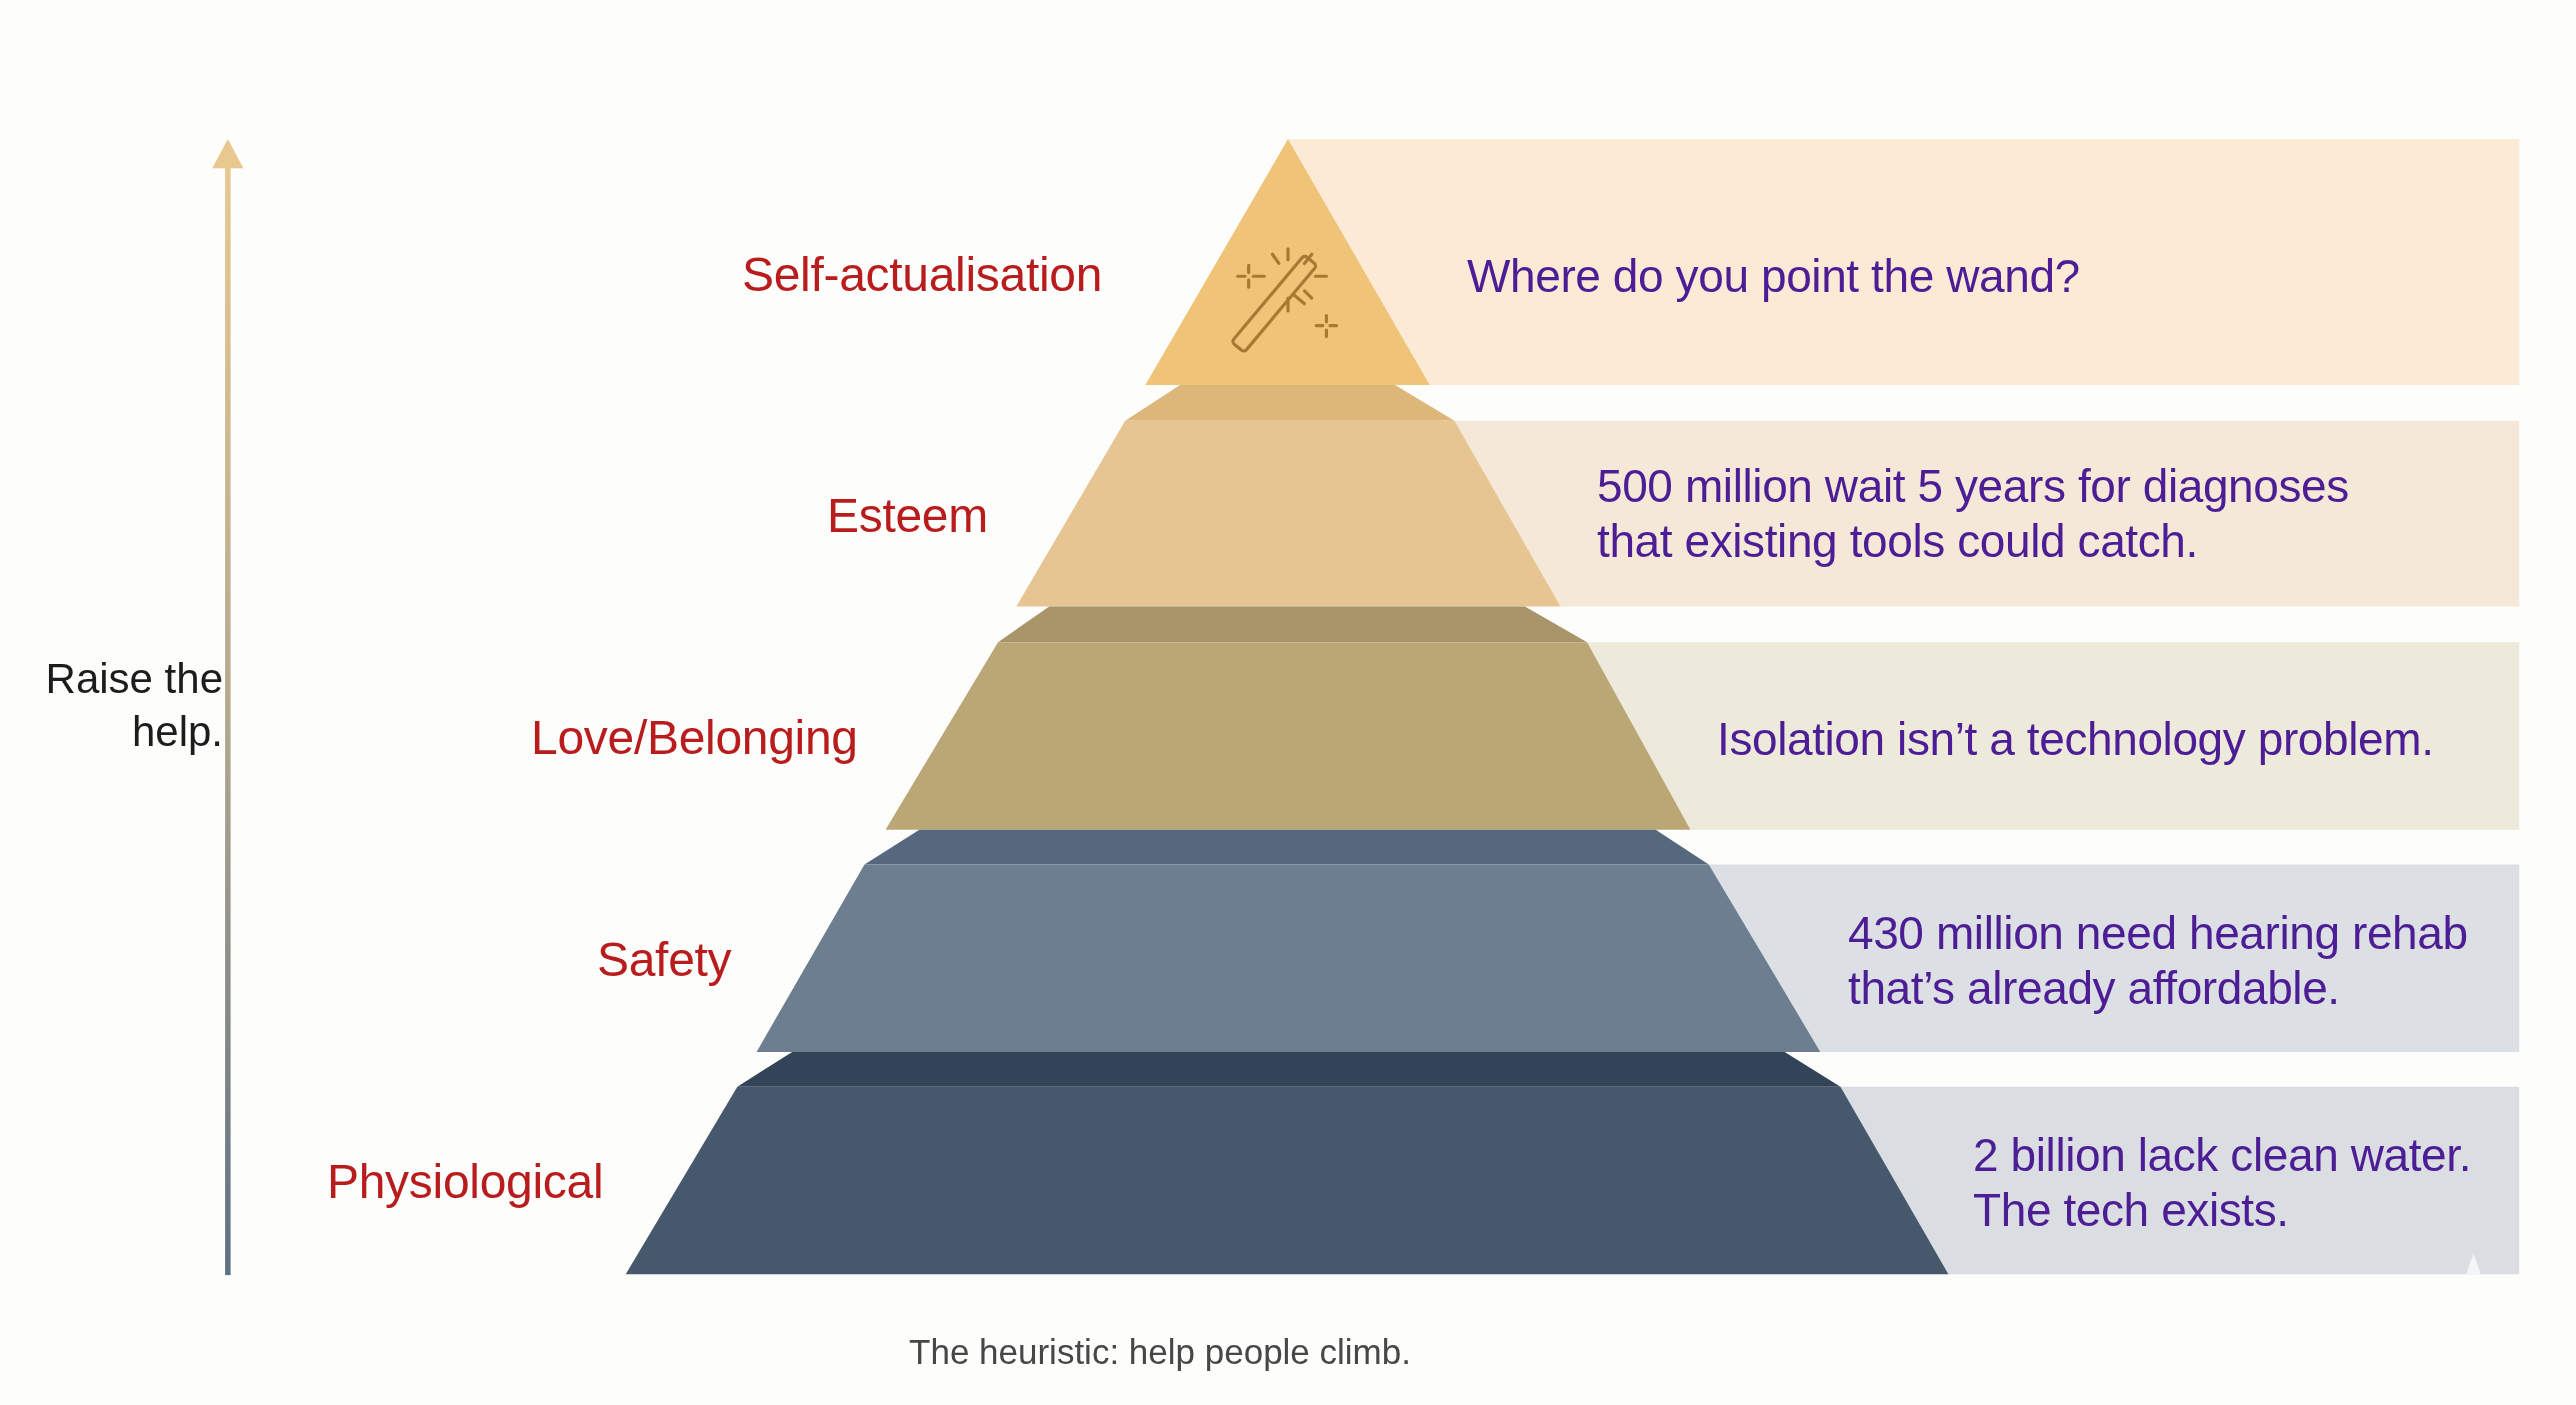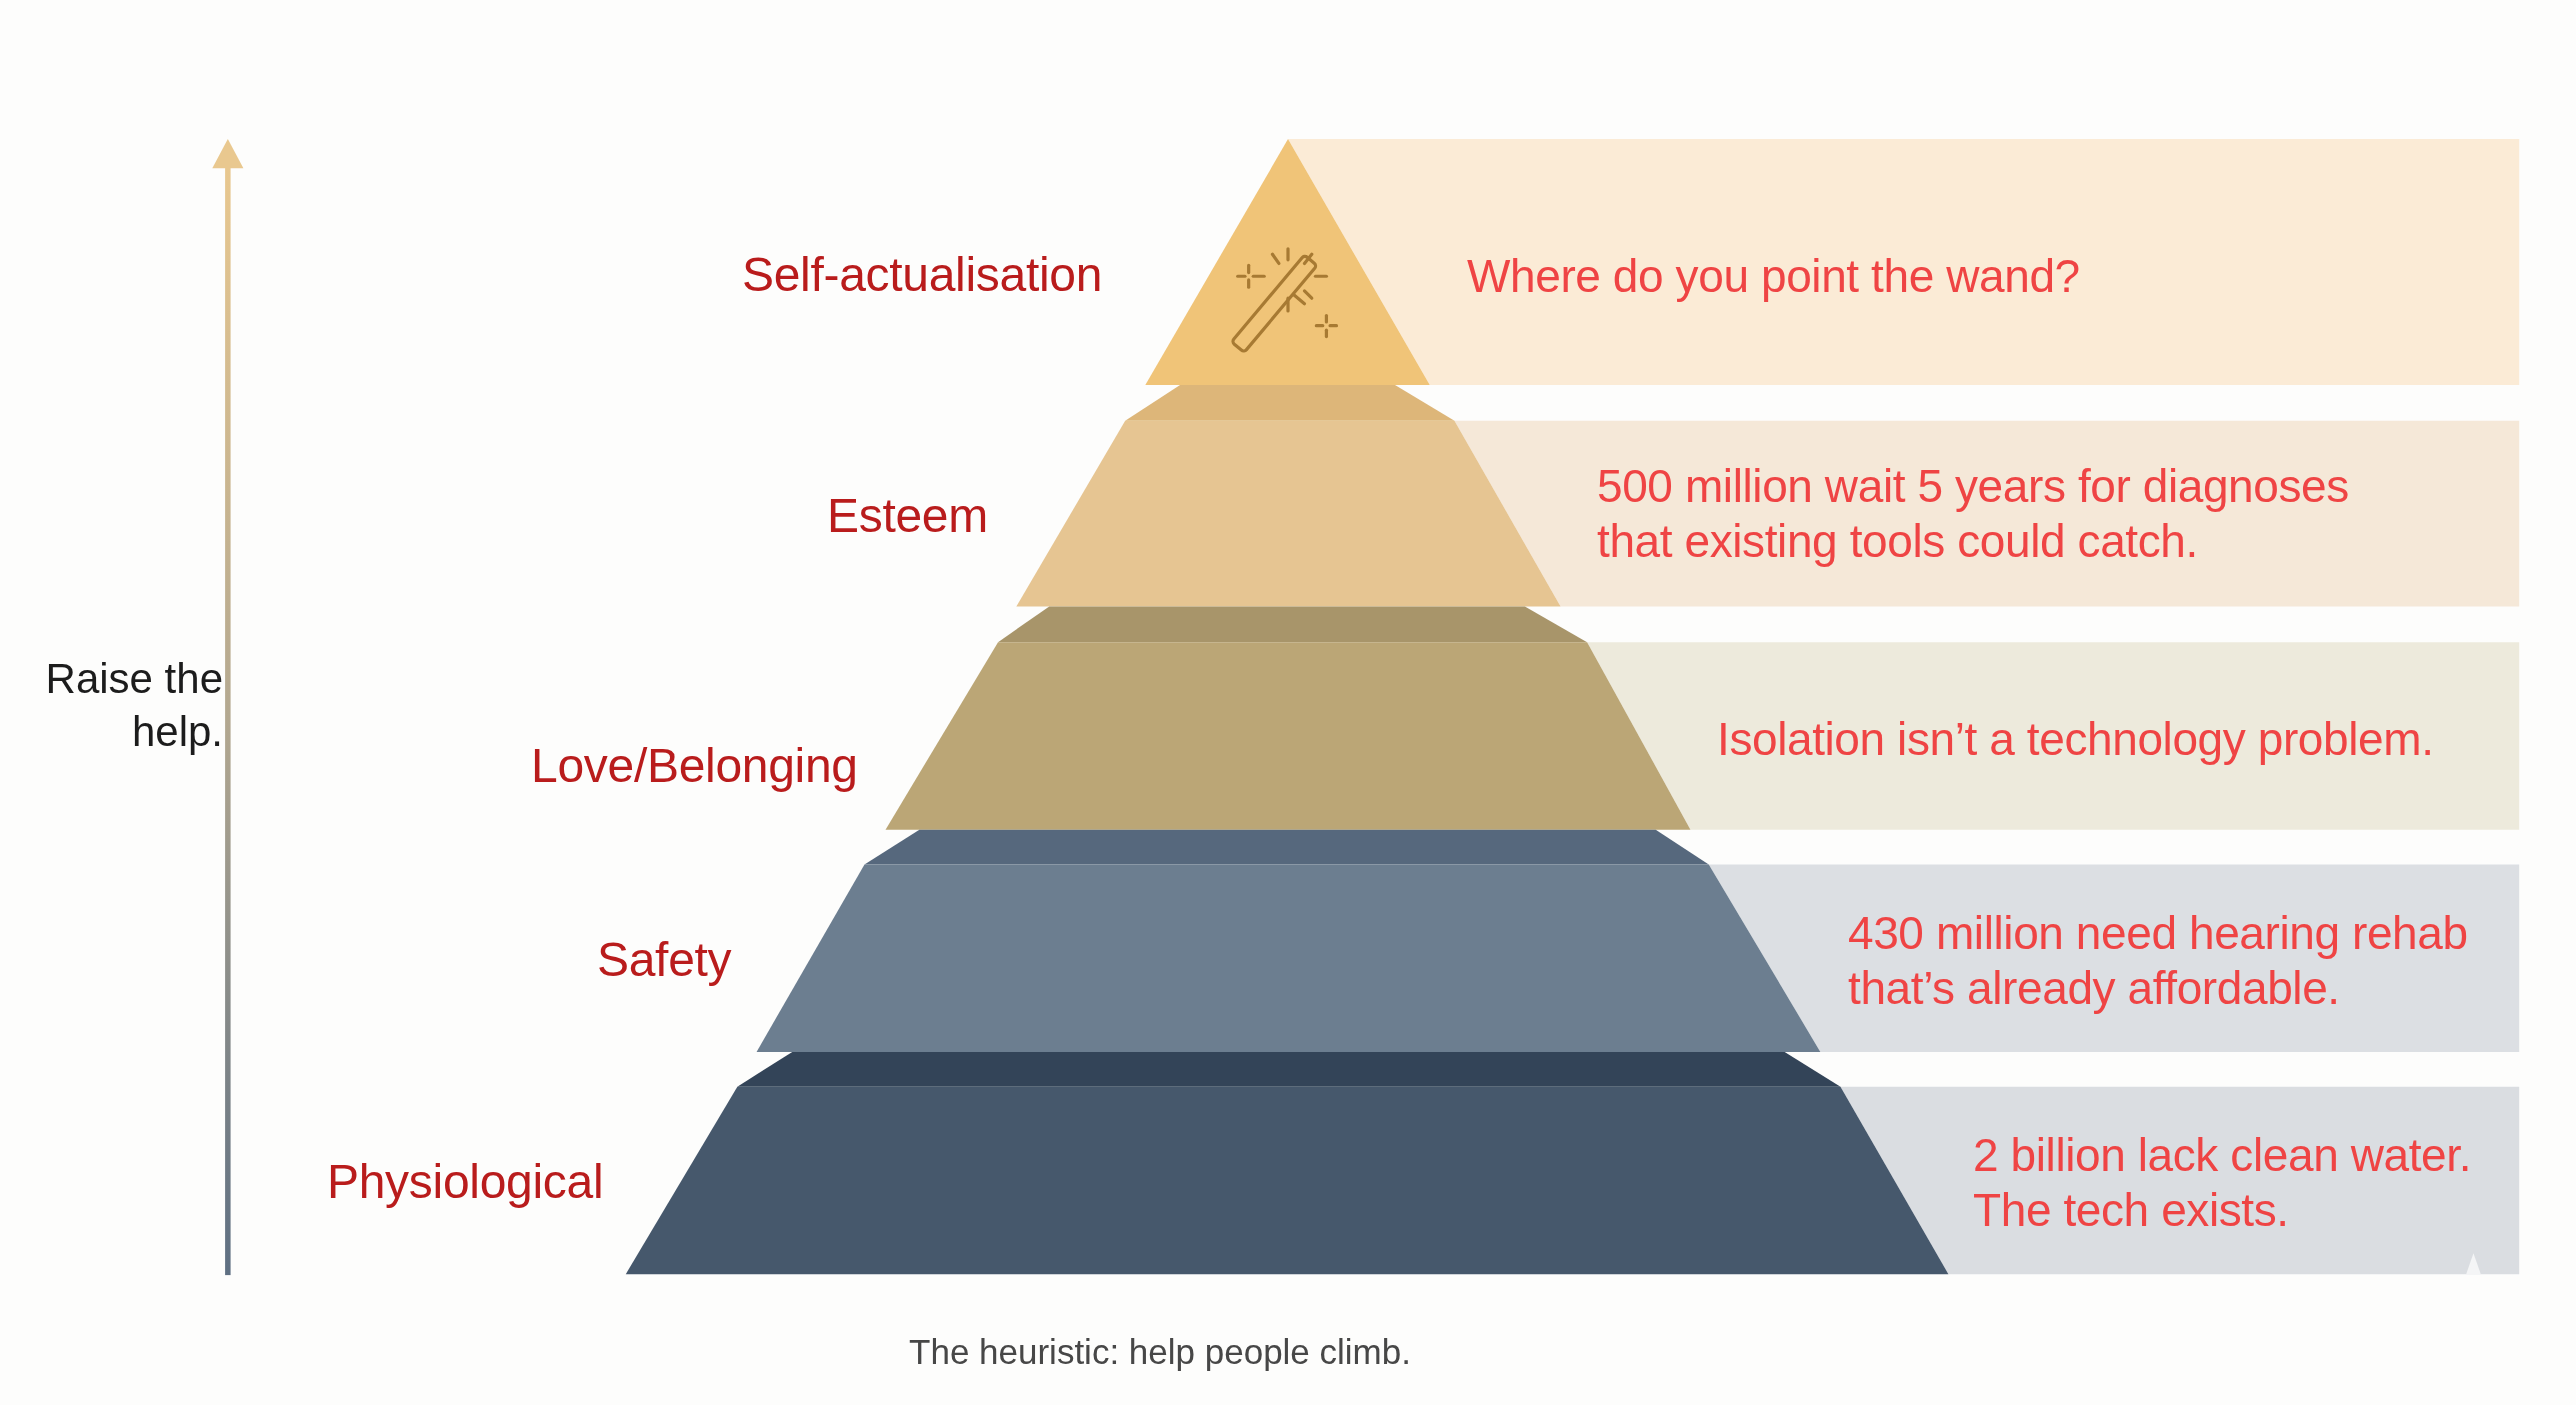--- a/index.html
+++ b/index.html
@@ -9,21 +9,21 @@
     font-family: "Liberation Sans", "DejaVu Sans", sans-serif;
     color: #1b1b1b;
   }
   svg.stage { position: absolute; left: 0; top: 0; }
   .label {
     position: absolute; font-size: 48px; line-height: 1; white-space: nowrap;
     color: #b91c1c; letter-spacing: -0.3px;
   }
   .band-text {
     position: absolute; font-size: 46px; line-height: 55px; white-space: nowrap;
-    color: #ef4444; letter-spacing: -0.4px;
+    color: #4c1d95; letter-spacing: -0.4px;
   }
   .axis-label {
     position: absolute; font-size: 42px; line-height: 53px; text-align: right;
     color: #1c1c1c; white-space: nowrap; padding-left: 20px;
   }
   .caption {
     position: absolute; font-size: 35px; line-height: 1; color: #474747;
     white-space: nowrap; left: 0; right: 0; text-align: center;
   }
 </style>
@@ -87,21 +87,21 @@
   <polygon points="2704,1370 2696,1393 2712,1393" fill="#f4f5f6"></polygon>
 </svg>
 
 <div class="axis-label" style="left:0; width:203px; top:652px;">
   <div>Raise the</div>
   <div>help.</div>
 </div>
 
 <div class="label" style="left:742px; top:251px;">Self-actualisation</div>
 <div class="label" style="left:827px; top:492px;">Esteem</div>
-<div class="label" style="left:531px; top:714px;margin-top:28px;">Love/Belonging</div>
+<div class="label" style="left:531px; top:714px;">Love/Belonging</div>
 <div class="label" style="left:597px; top:936px;">Safety</div>
 <div class="label" style="left:327px; top:1158px;">Physiological</div>
 
 <div class="band-text" style="left:1467px; top:249px;">
   <div>Where do you point the wand?</div>
 </div>
 <div class="band-text" style="left:1597px; top:459px;">
   <div>500 million wait 5 years for diagnoses</div>
   <div>that existing tools could catch.</div>
 </div>

